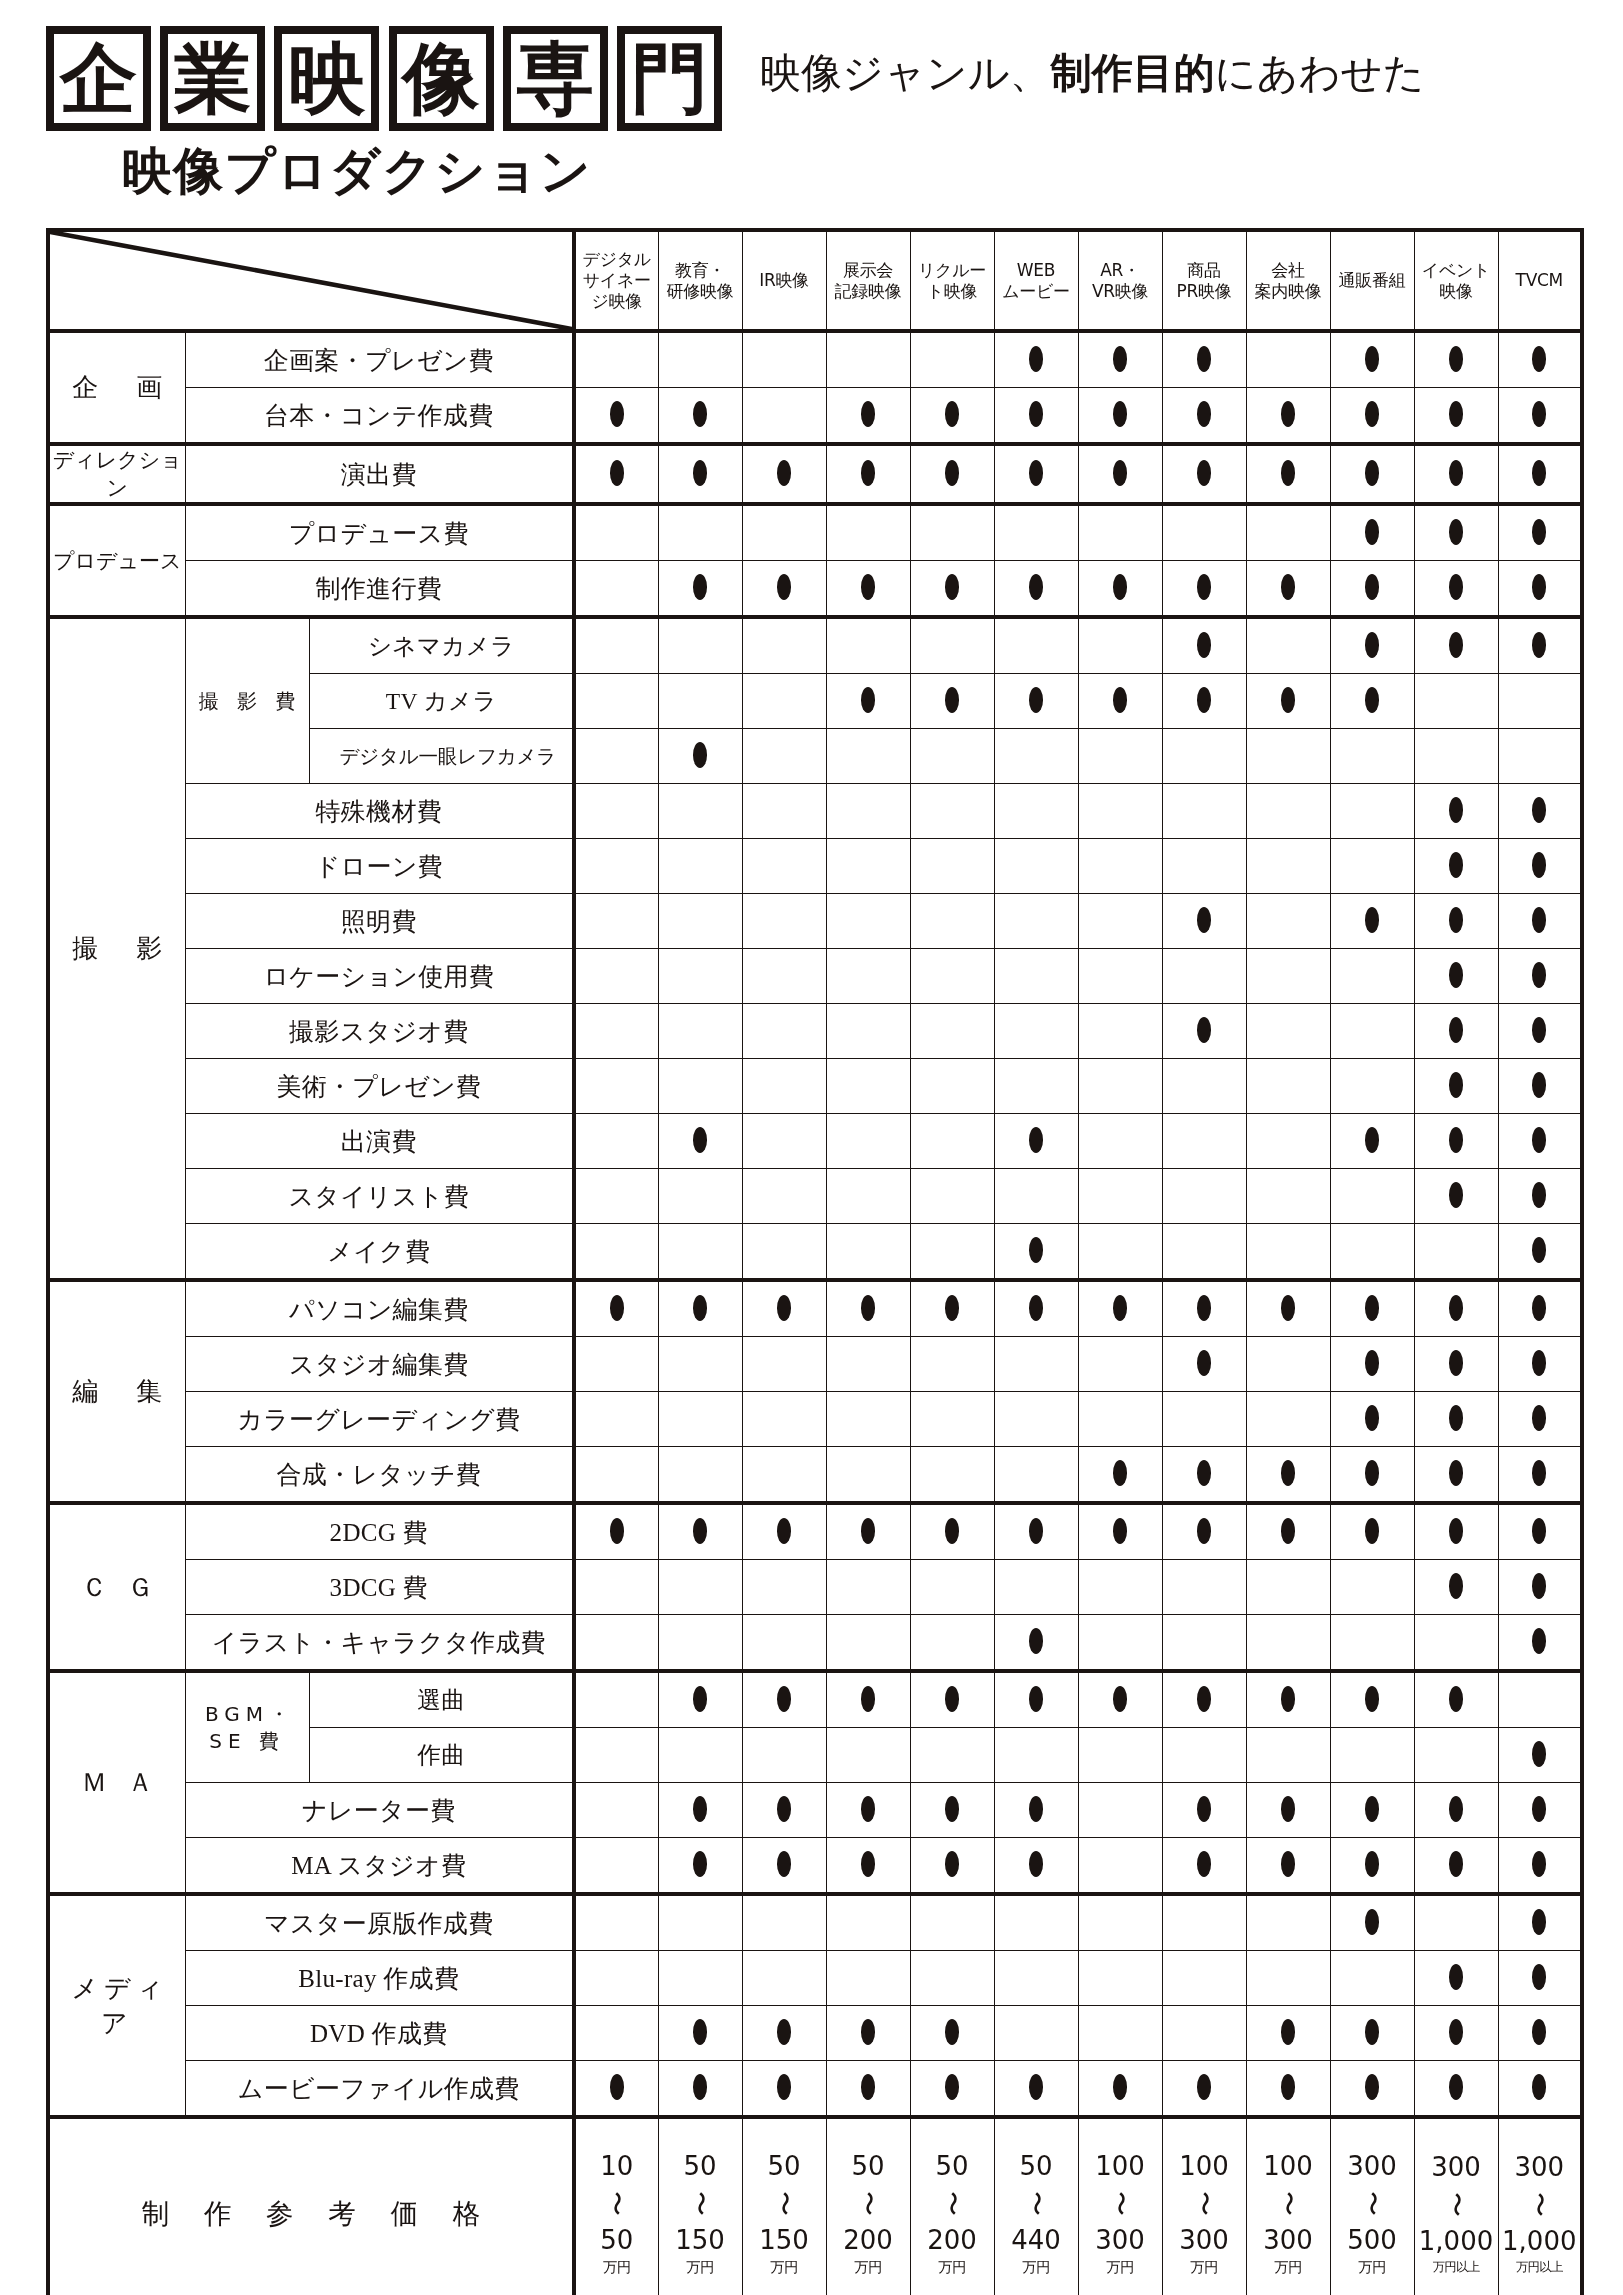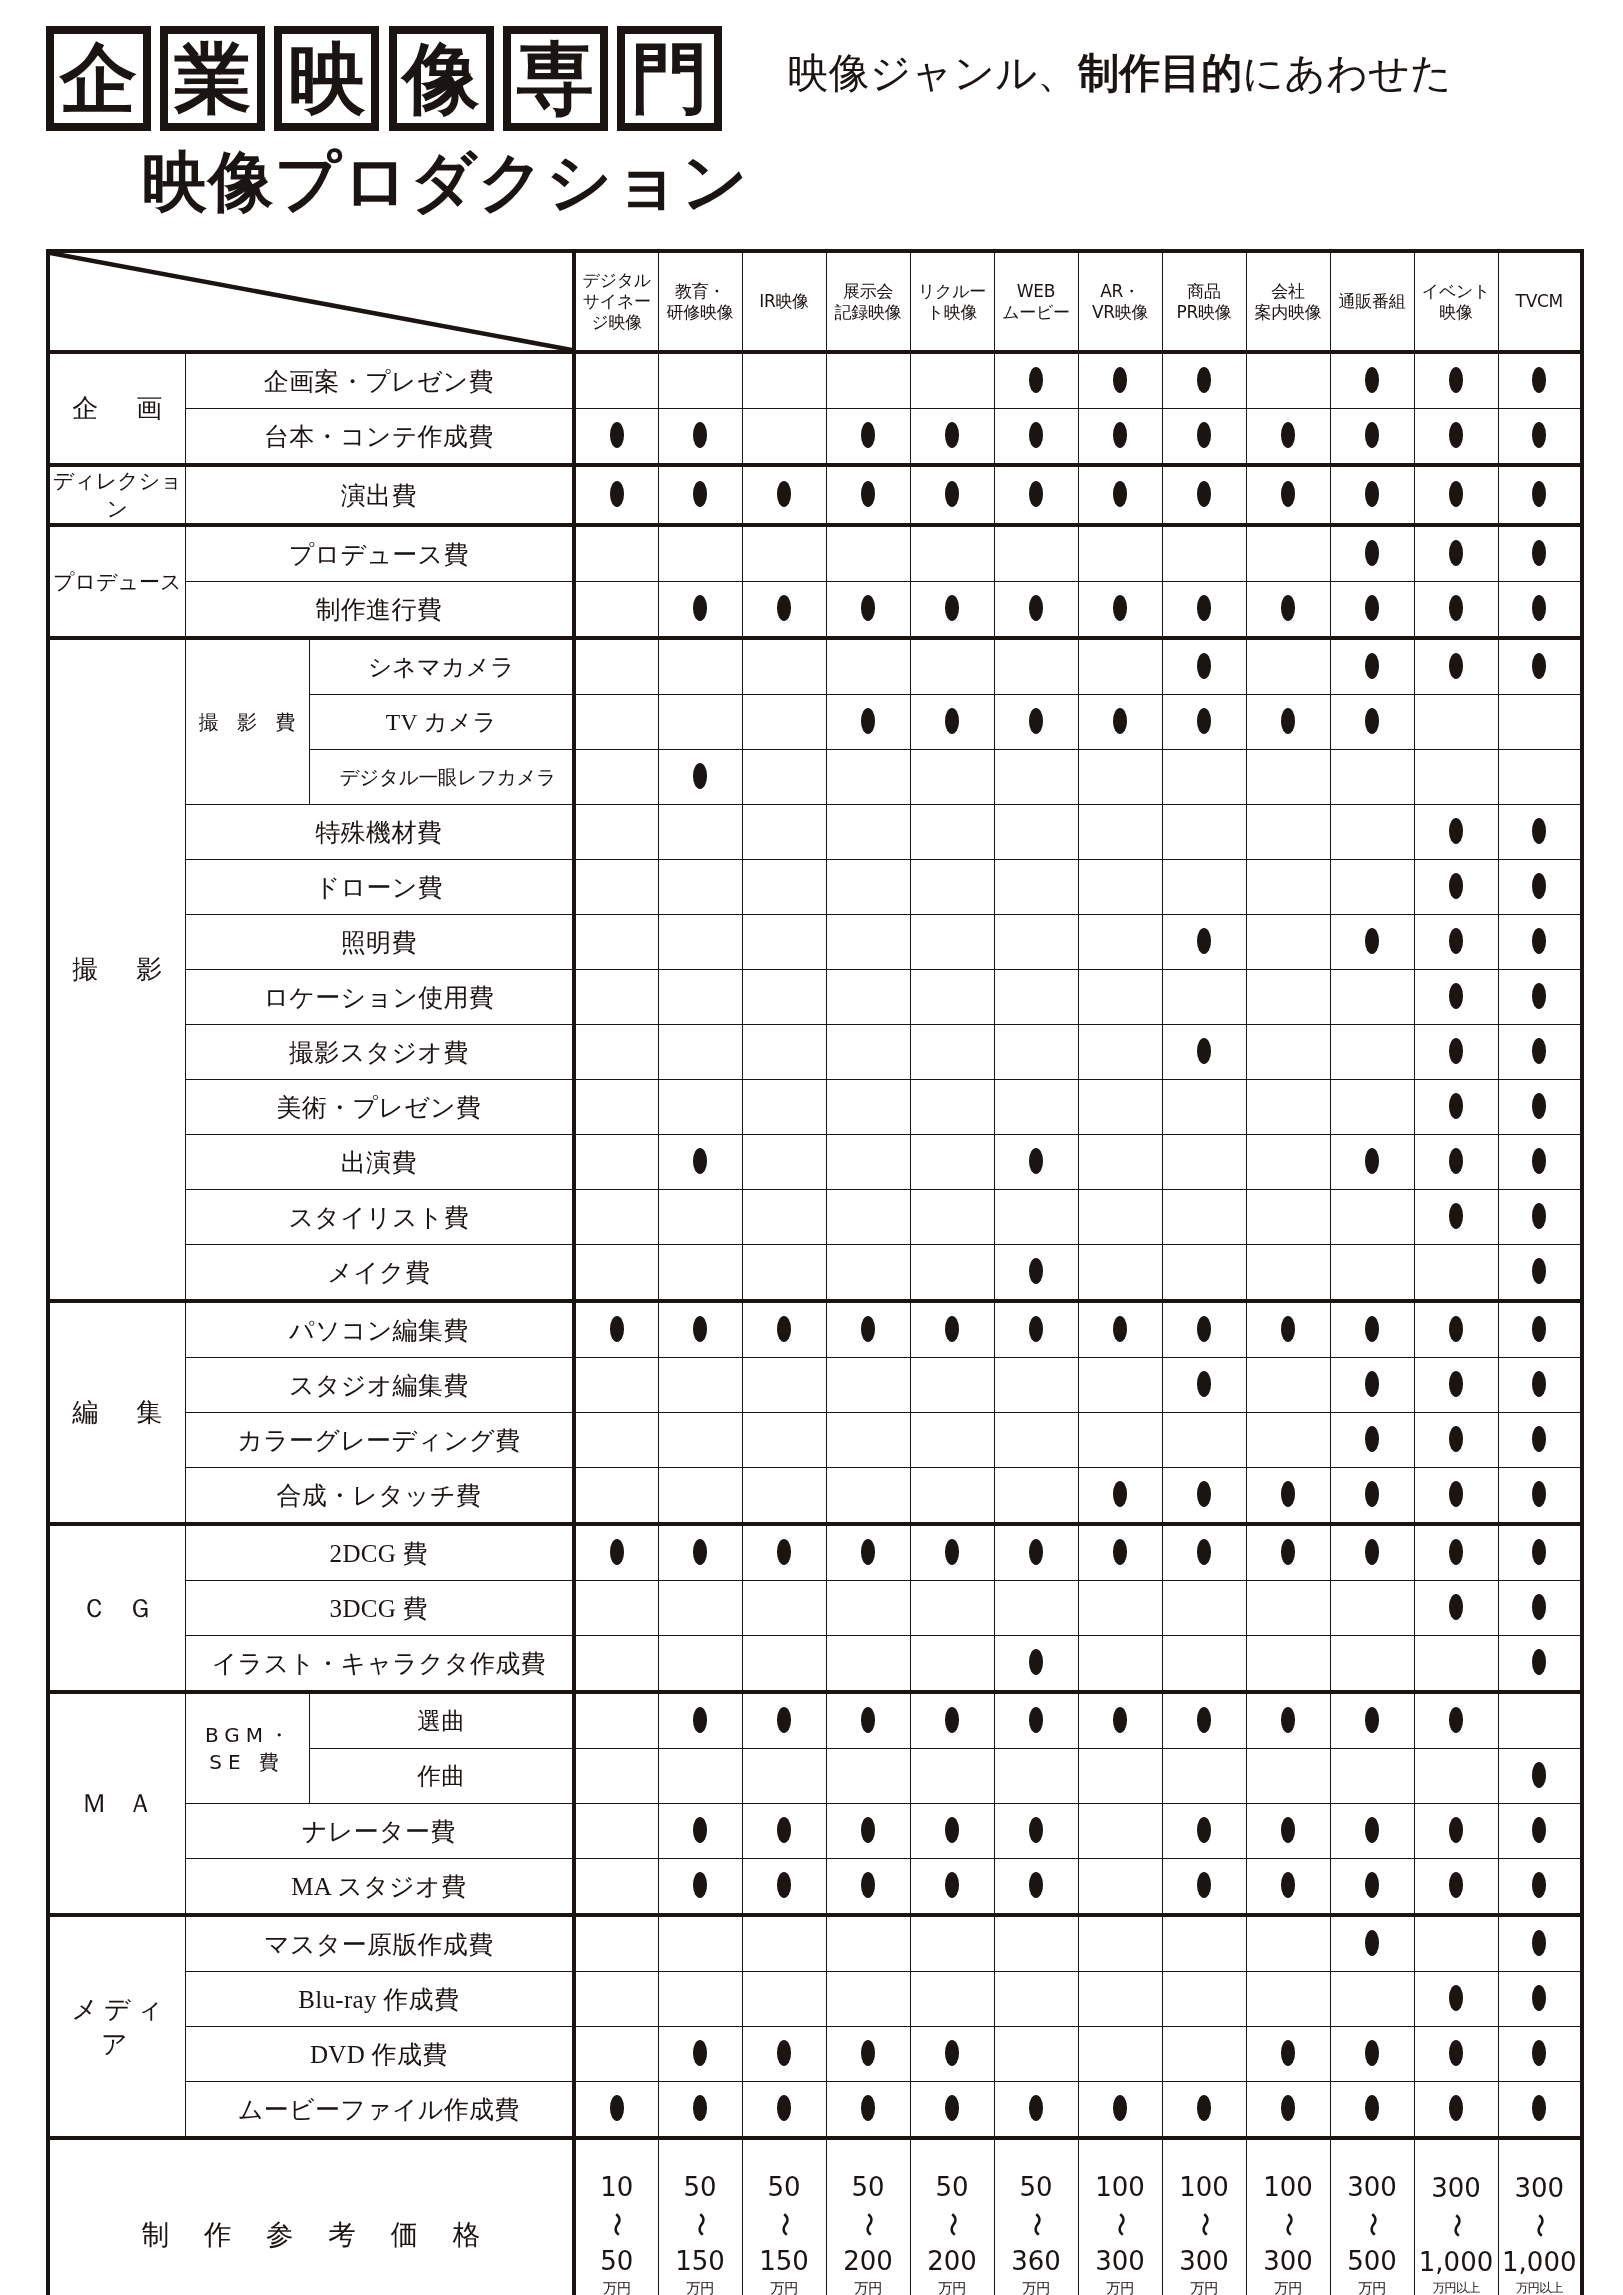--- a/index.html
+++ b/index.html
@@ -23,22 +23,22 @@
     display:flex;align-items:center;justify-content:center;
     box-sizing:border-box;
   }
   .logo-box span{
     font-size:77px;line-height:1;font-weight:700;
     font-family:"DejaVu Sans","Liberation Sans",sans-serif;
     letter-spacing:0;
     transform:scaleX(1.0);
   }
   .logo-sub{
-    margin-top:6.5px;margin-left:96px;
-    font-size:65px;font-weight:700;letter-spacing:1.3px;
+    margin-top:6.5px;margin-left:76px;
+    font-size:50px;font-weight:700;letter-spacing:1.3px;
     font-family:"DejaVu Sans","Liberation Sans",sans-serif;
   }
   .tagline{
     margin-left:38px;margin-top:15.7px;
     font-size:41px;line-height:1.52;font-weight:700;
     font-family:"DejaVu Sans","Liberation Sans",sans-serif;
     white-space:nowrap;
   }
   .tagline .light{font-weight:400;font-family:Liberation Serif, serif;}
 
@@ -774,21 +774,21 @@
                 <span class="price-from">50</span>
                 <span class="price-tilde">〜</span>
                 <span class="price-to">200</span>
                 <span class="price-unit">万円</span>
               </div>
             </td>
             <td class="pricecell thick-top thick-bottom">
               <div class="price-stack">
                 <span class="price-from">50</span>
                 <span class="price-tilde">〜</span>
-                <span class="price-to">360</span>
+                <span class="price-to">440</span>
                 <span class="price-unit">万円</span>
               </div>
             </td>
             <td class="pricecell thick-top thick-bottom">
               <div class="price-stack">
                 <span class="price-from">100</span>
                 <span class="price-tilde">〜</span>
                 <span class="price-to">300</span>
                 <span class="price-unit">万円</span>
               </div>

